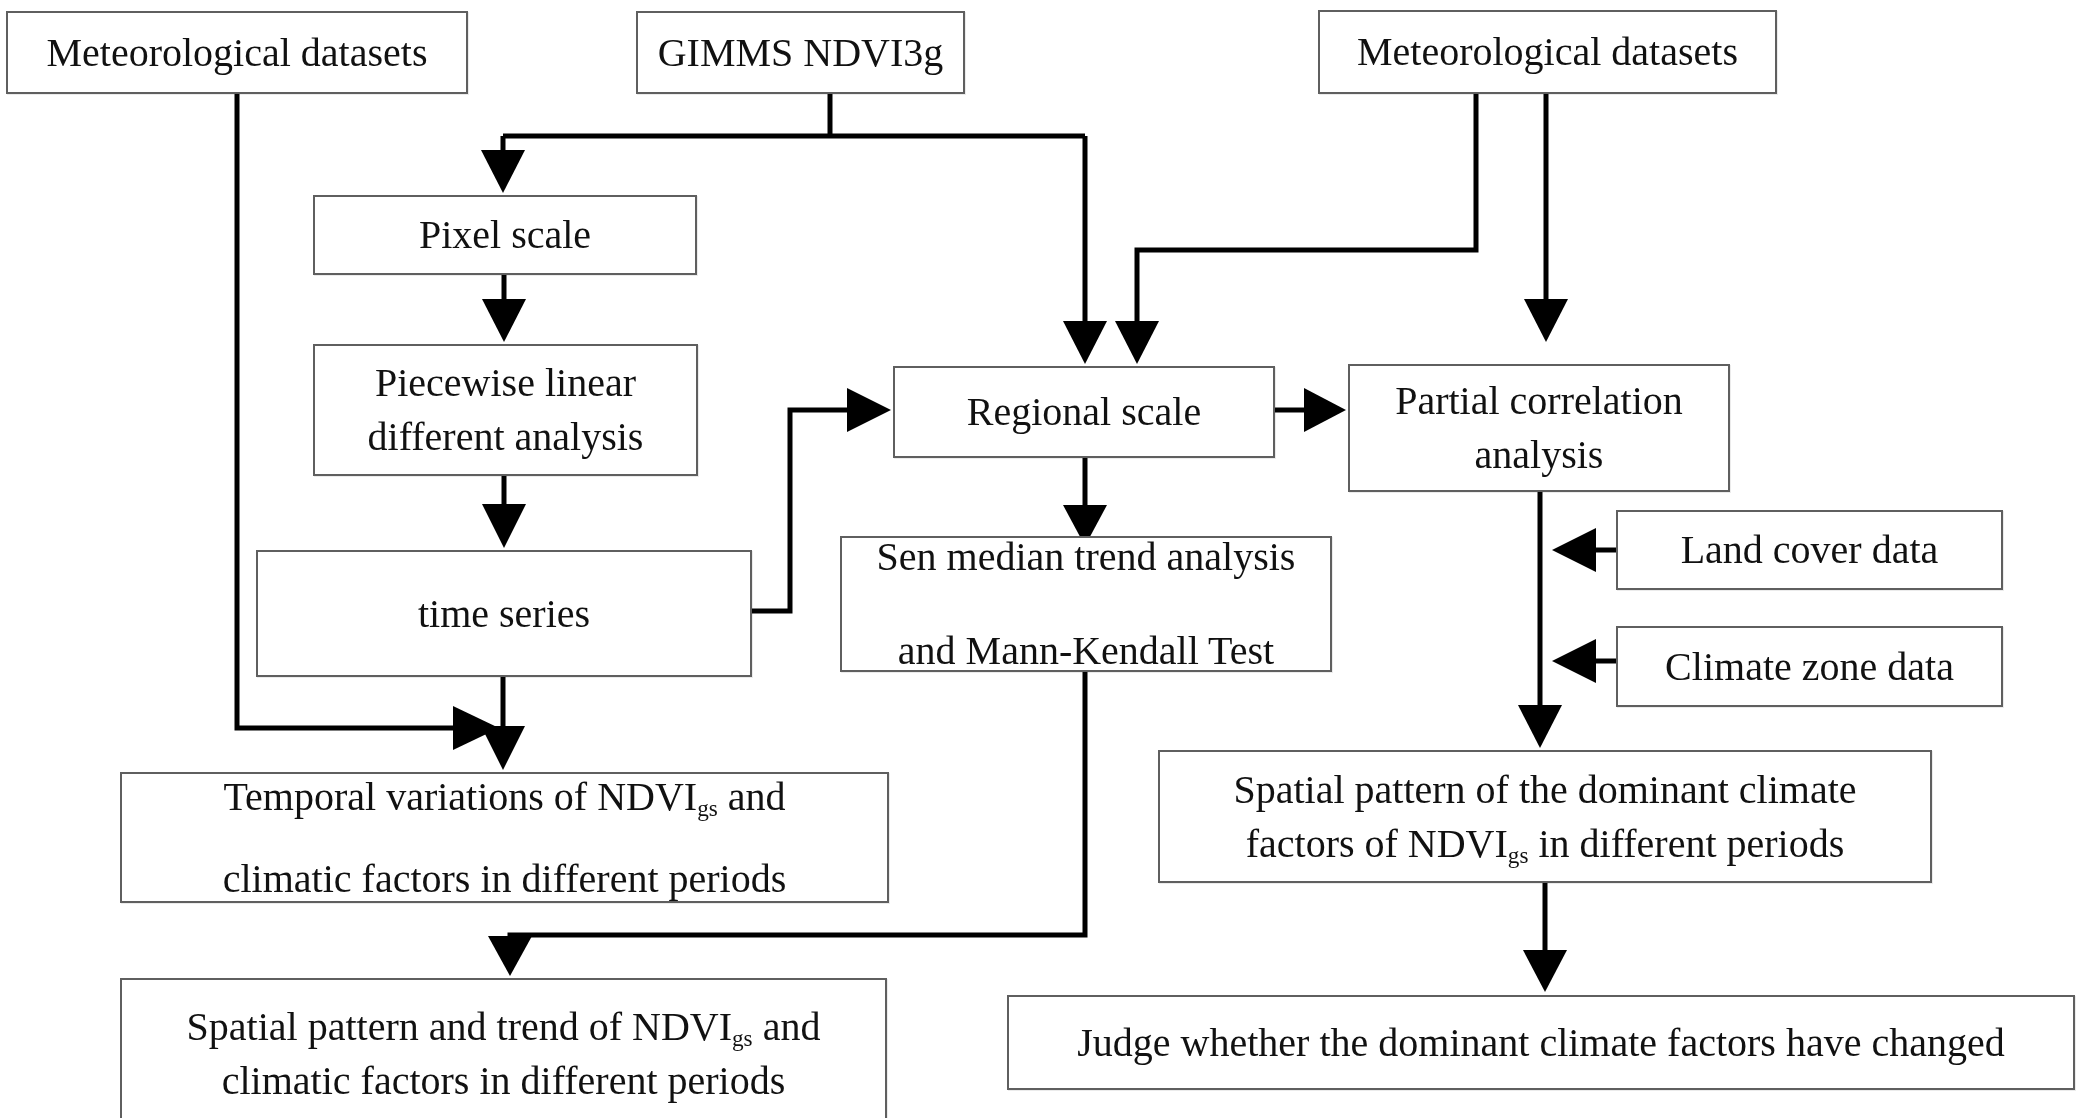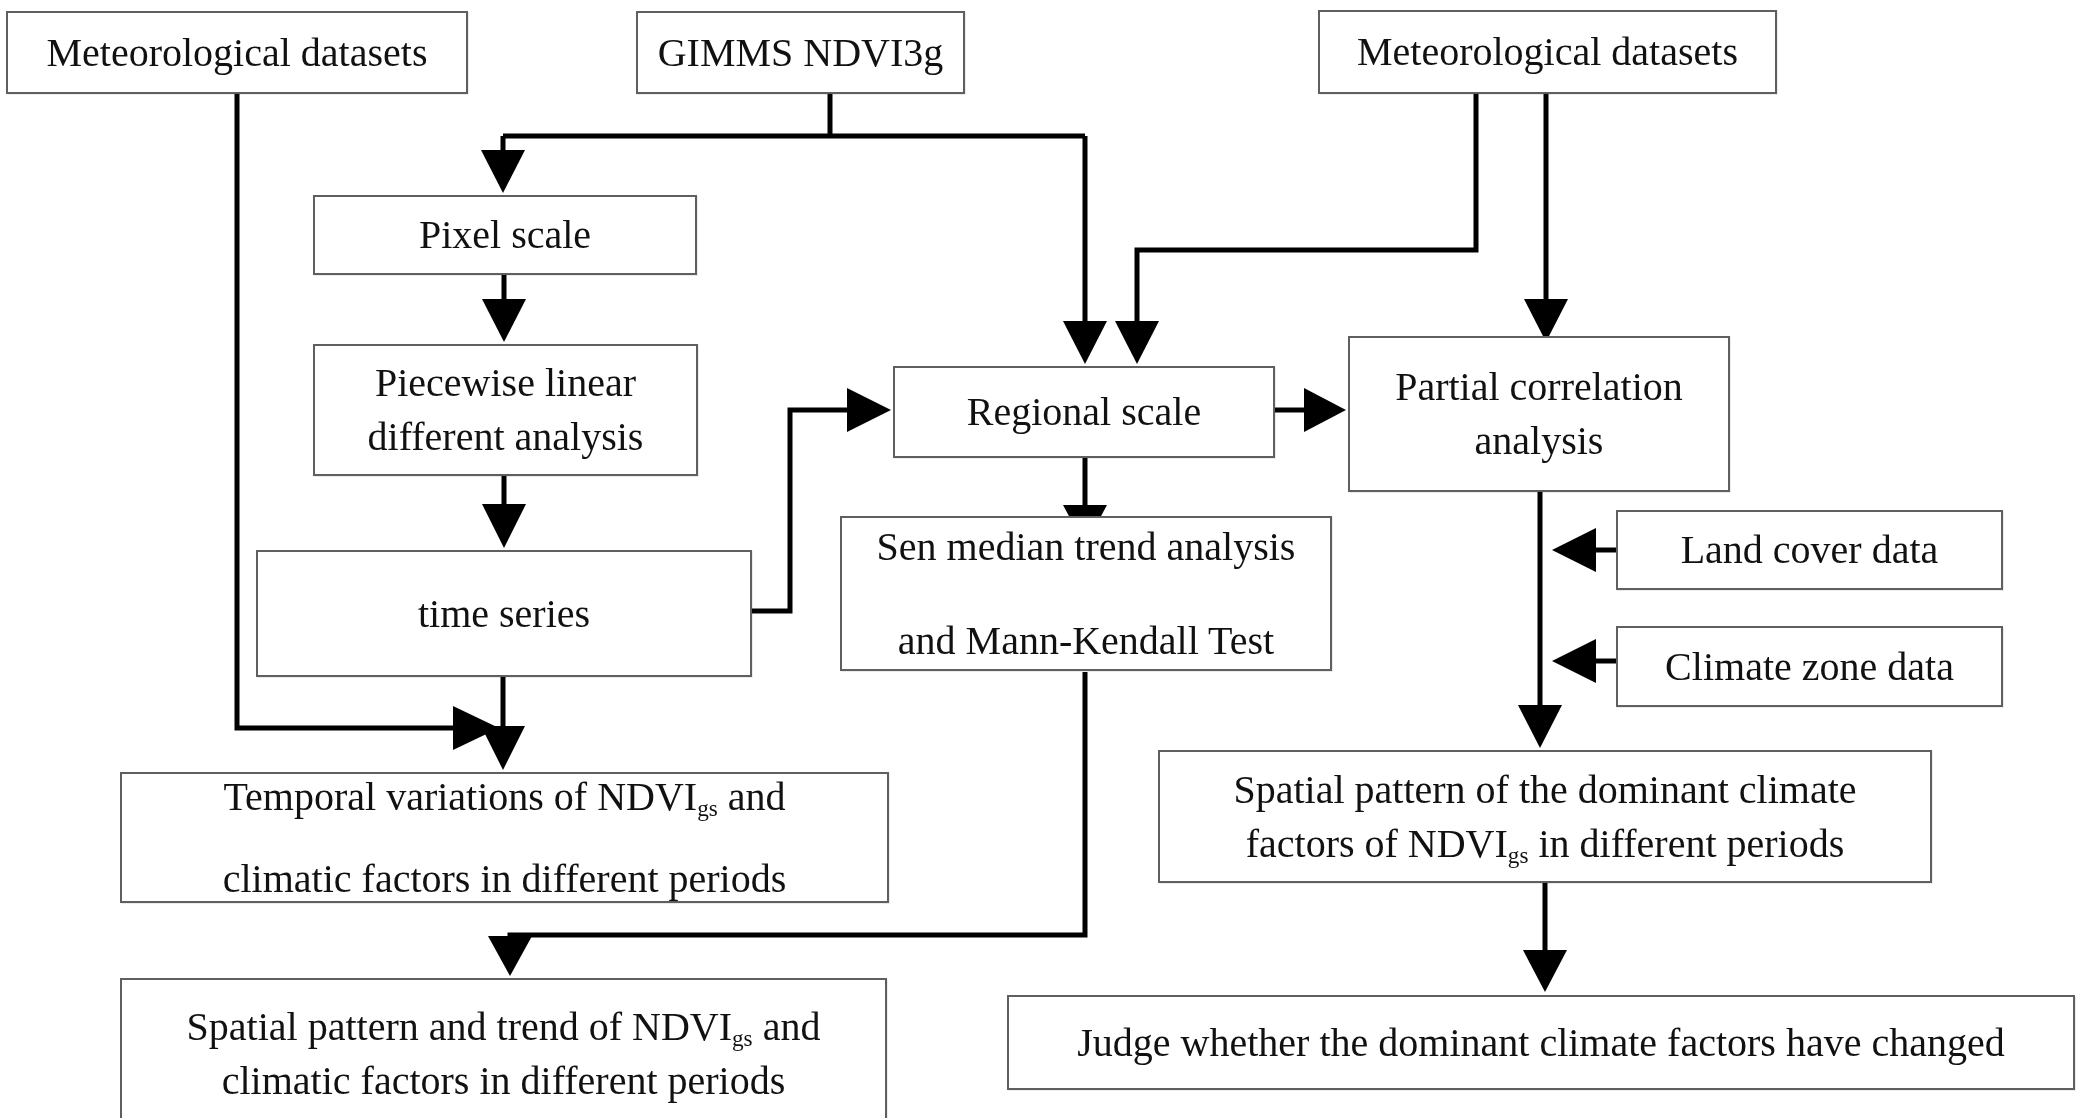--- a/index.html
+++ b/index.html
@@ -52,22 +52,22 @@
   svg .head { fill: var(--connector); stroke: none; }
 
   
   #n-met-left        { left: 6px;    top: 11px;  width: 462px;  height: 83px;  }
   #n-gimms           { left: 636px;  top: 11px;  width: 329px;  height: 83px;  }
   #n-met-right       { left: 1318px; top: 10px;  width: 459px;  height: 84px;  }
   #n-pixel           { left: 313px;  top: 195px; width: 384px;  height: 80px;  }
   #n-piecewise       { left: 313px;  top: 344px; width: 385px;  height: 132px; }
   #n-turning         { left: 256px;  top: 550px; width: 496px;  height: 127px; }
   #n-regional        { left: 893px;  top: 366px; width: 382px;  height: 92px;  }
-  #n-sen             { left: 840px;  top: 516px; width: 492px;  height: 155px; gap: 40px; }
-  #n-partial         { left: 1348px; top: 336px; width: 382px;  height: 156px; }
+  #n-sen             { left: 840px;  top: 536px; width: 492px;  height: 136px; gap: 40px; }
+  #n-partial         { left: 1348px; top: 364px; width: 382px;  height: 128px; }
   #n-land            { left: 1616px; top: 510px; width: 387px;  height: 80px;  }
   #n-climate         { left: 1616px; top: 626px; width: 387px;  height: 81px;  }
   #n-temporal        { left: 120px;  top: 772px; width: 769px;  height: 131px; gap: 28px; }
   #n-spatial-trend   { left: 120px;  top: 978px; width: 767px;  height: 151px; }
   #n-spatial-dominant{ left: 1158px; top: 750px; width: 774px;  height: 133px; }
   #n-judge           { left: 1007px; top: 995px; width: 1068px; height: 95px;  }
 </style>
 </head>
 <body>
 

